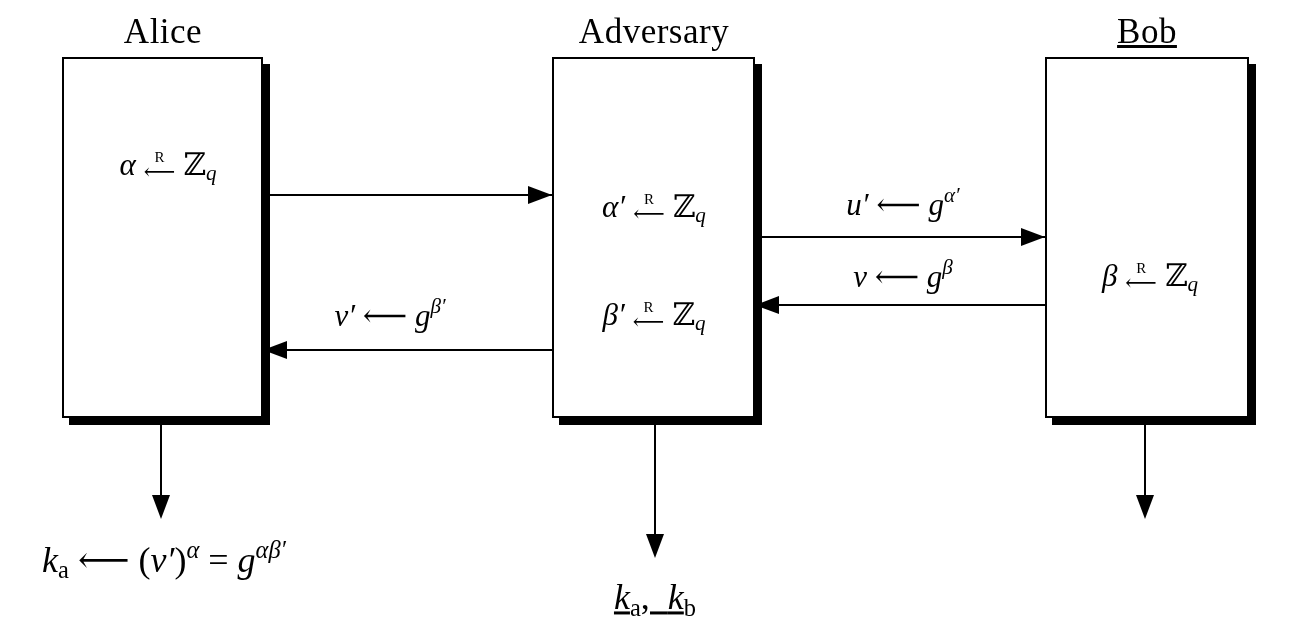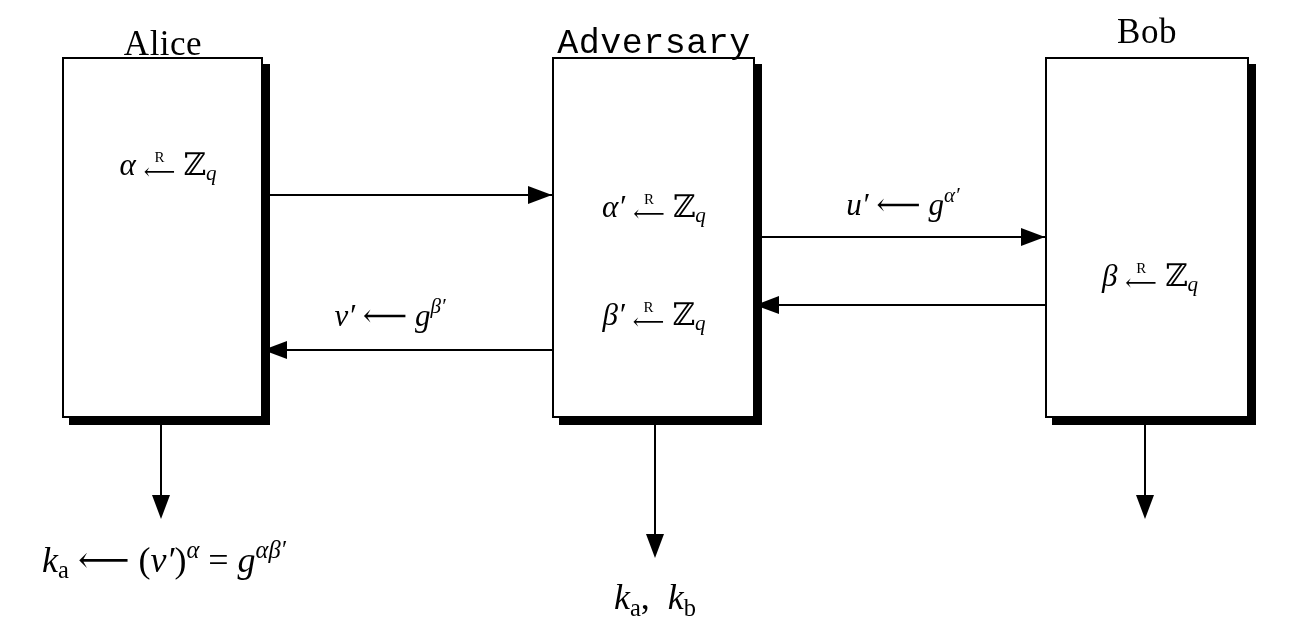--- a/index.html
+++ b/index.html
@@ -3,35 +3,35 @@
 <meta charset="utf-8">
 <style>
   html,body{margin:0;padding:0;}
   body{width:1310px;height:628px;background:#fff;position:relative;color:#000;overflow:hidden;}
   .stage{position:absolute;left:0;top:0;width:1310px;height:628px;font-family:"Liberation Serif","DejaVu Serif",serif;}
   .box{position:absolute;box-sizing:border-box;border:2.5px solid #000;background:#fff;box-shadow:7px 7px 0 0 #000;}
   #box-alice{left:62px;top:57px;width:201px;height:361px;}
   #box-adversary{left:552px;top:57px;width:203px;height:361px;}
   #box-bob{left:1045px;top:57px;width:204px;height:361px;}
   .title{position:absolute;transform:translateX(-50%);font-size:35px;white-space:nowrap;letter-spacing:0.5px;}
-  #title-alice{left:163px;top:12px;margin-top:12px;}
-  #title-adversary{left:654px;top:24px;font-family:Liberation Mono, monospace;}
-  #title-bob{left:1147px;top:12px;}
+  #title-alice{left:163px;top:12px;}
+  #title-adversary{left:654px;top:12px;}
+  #title-bob{left:1147px;top:12px;text-decoration:underline;}
   .math{position:absolute;transform:translate(-50%,-50%);white-space:nowrap;font-size:31px;}
   .big{font-size:36px;}
   #m-alice{left:168px;top:166px;}
   #m-adv1{left:654px;top:208px;}
   #m-adv2{left:654px;top:316px;}
   #m-bob{left:1150px;top:277px;}
   #lbl-a2m{left:405px;top:162px;}
   #lbl-m2a{left:390px;top:314px;}
   #lbl-m2b{left:903px;top:203px;}
   #lbl-b2m{left:903px;top:275px;}
   #out-alice{left:164px;top:560px;}
-  #out-adv{left:655px;top:599px;}
+  #out-adv{left:655px;top:599px;text-decoration:underline;}
   #out-bob{left:1151px;top:562px;}
   .m-i{font-style:italic;}
   .m-sup{font-size:68%;vertical-align:0.6em;font-style:italic;}
   .m-sub{font-size:68%;vertical-align:-0.25em;font-style:italic;}
   .m-suba{font-size:68%;vertical-align:-0.25em;}
   .m-bb{font-family:"DejaVu Serif","DejaVu Sans",sans-serif;}
   .rnd{display:inline-flex;flex-direction:column;align-items:center;vertical-align:middle;position:relative;top:-3px;margin:0 8px;}
   .rnd-r{font-size:15px;line-height:13px;font-style:normal;}
   .rnd-a{font-size:22px;line-height:15px;}
   .harrow{position:absolute;border-top:2.5px solid #000;}
@@ -72,20 +72,21 @@
         <span class="rnd-r">R</span>
         <span class="rnd-a">⟵</span>
       </span><span class="m-bb">ℤ</span><span class="m-sub">q</span></div>
   <div class="math" id="m-bob"><span class="m-i">β</span><span class="rnd">
         <span class="rnd-r">R</span>
         <span class="rnd-a">⟵</span>
       </span><span class="m-bb">ℤ</span><span class="m-sub">q</span></div>
 
   <div class="math" id="lbl-m2a"><span class="m-i">v′</span><span class="m-n"> ⟵ </span><span class="m-i">g</span><span class="m-sup">β′</span></div>
   <div class="math" id="lbl-m2b"><span class="m-i">u′</span><span class="m-n"> ⟵ </span><span class="m-i">g</span><span class="m-sup">α′</span></div>
+  <div class="math" id="lbl-b2m"><span class="m-i">v</span><span class="m-n"> ⟵ </span><span class="m-i">g</span><span class="m-sup">β</span></div>
 
   <div class="harrow" id="ar-a2m">
       <i class="head head-r"></i>
     </div>
   <div class="harrow" id="ar-m2a">
       <i class="head head-l"></i>
     </div>
   <div class="harrow" id="ar-m2b">
       <i class="head head-r"></i>
     </div>

